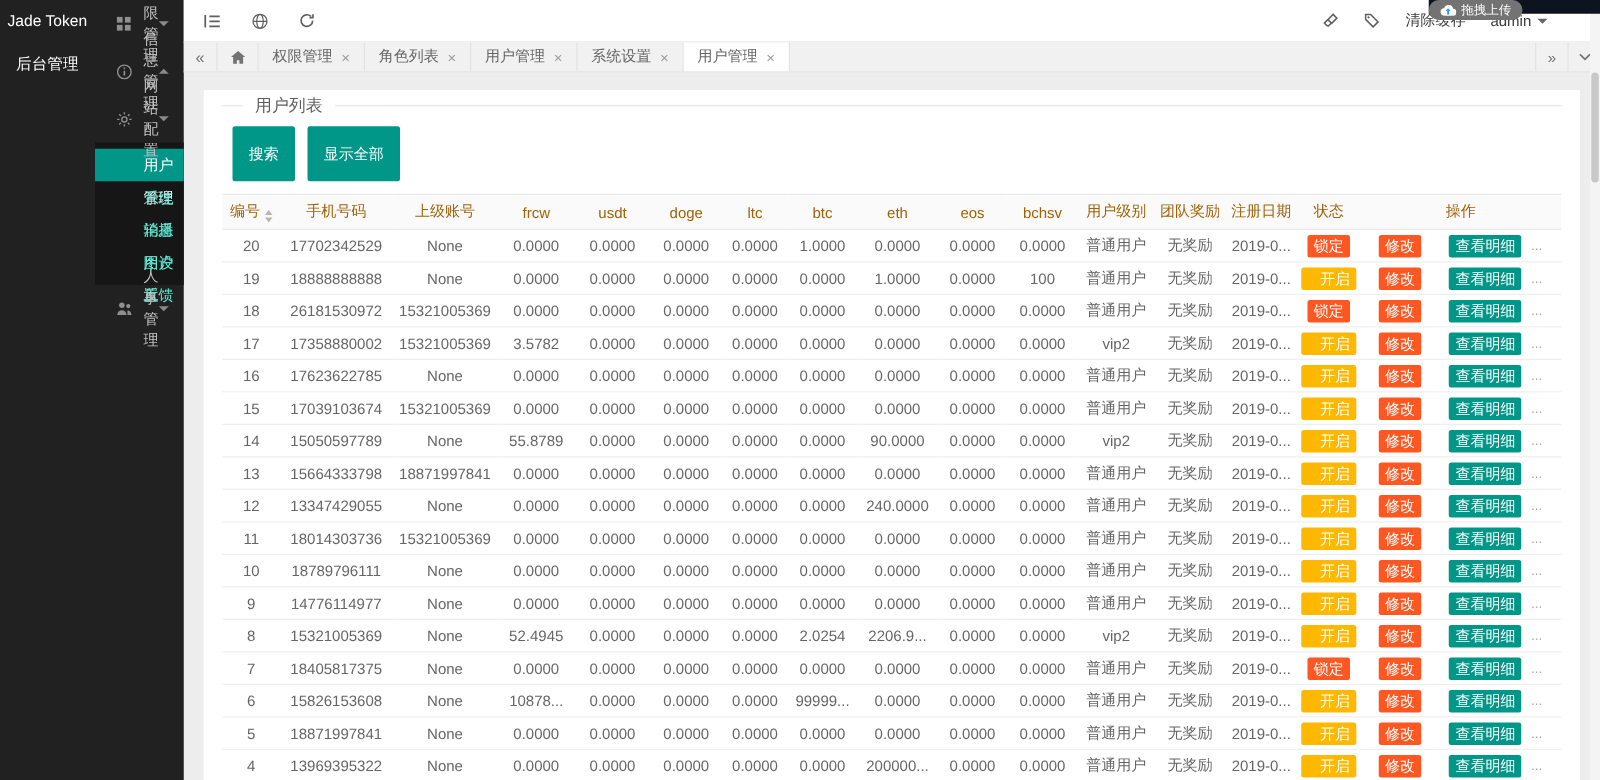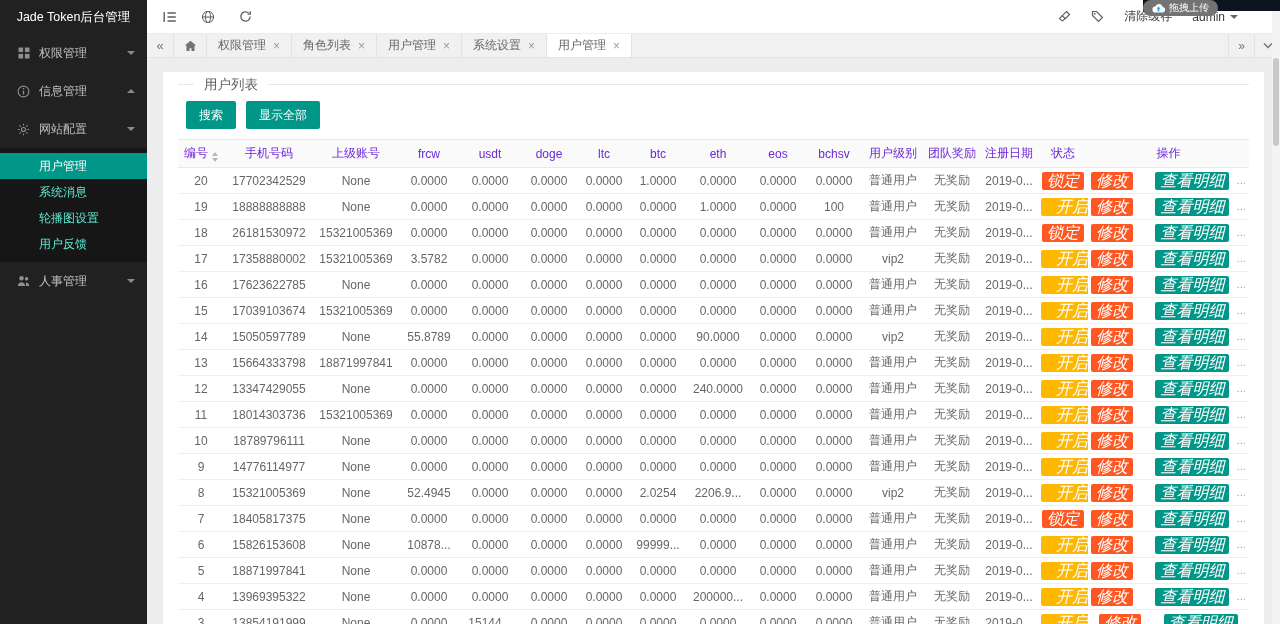--- a/index.html
+++ b/index.html
@@ -1,21 +1,21 @@
 <!DOCTYPE html>
 <html><head>
 <meta charset="utf-8">
 <style>
   * { margin:0; padding:0; box-sizing:border-box; }
   html,body { width:1280px; height:624px; overflow:hidden; }
   body { font-family:"Liberation Sans","DejaVu Sans",sans-serif; background:#ededed; position:relative; }
   .app { display:flex; width:100%; height:100%; }
 
   
-  .sidebar { width:147px; min-width:147px; background:#212121; display:flex; flex-direction:column; }
+  .sidebar { width:147px; min-width:147px; background:#212121; display:flex; }
   .logo { height:34px; line-height:34px; text-align:center; color:#fff; font-size:12.5px; }
   .menu-item { height:38px; display:flex; align-items:center; padding:0 12px 0 16px; font-size:12px; color:#c0c0c0; cursor:pointer; }
   .mi-icon { width:15px; height:14px; margin-right:8px; color:#8f8f8f; display:flex; align-items:center; justify-content:center; }
   .mi-label { flex:1; }
   .caret { width:0; height:0; border-left:4px solid transparent; border-right:4px solid transparent; display:inline-block; }
   .caret.down { border-top:4px solid #8a8a8a; }
   .caret.up { border-bottom:4px solid #8a8a8a; }
   .submenu { background:#161616; padding:5px 0; }
   .submenu-item { height:26px; line-height:26px; padding-left:39px; font-size:12px; color:#5eead4; cursor:pointer; }
   .submenu-item.active { background:#009688; color:#fff; }
@@ -41,33 +41,33 @@
   .tab-ctrl { width:26px; display:flex; align-items:center; justify-content:center; border-left:1px solid #e3e3e3; cursor:pointer; color:#737373; }
 
   
   .content { flex:1; padding:14px 16px 0; overflow:hidden; }
   .panel { background:#fff; height:100%; padding:12px 15px 0; overflow:hidden; }
   .legend-row { position:relative; border-top:1px solid #e8e8e8; }
   .legend { position:absolute; top:-9px; left:16px; background:#fff; padding:0 10px; font-size:13.5px; color:#5f5f5f; }
   .search-row { margin:16px 0 10px; display:flex; align-items:center; }
   .search-input { width:130px; height:28px; border:1px solid #e0e0e0; border-radius:2px; padding:0 9px; font-size:12px; color:#333; outline:none; }
   .search-input::placeholder { color:#adadad; }
-  .btn-teal { height:28px; padding:0 13px; background:#009688; color:#fff; border:0; border-radius:2px; font-size:12px; cursor:pointer; }
+  .btn-teal { height:44px; padding:0 13px; background:#009688; color:#fff; border:0; border-radius:2px; font-size:12px; cursor:pointer; }
   .btn-search { margin-left:8px; }
   .btn-all { margin-left:10px; }
 
   
   table { width:100%; border-collapse:collapse; table-layout:fixed; font-size:12px; color:#666; }
-  thead th { height:28px; font-weight:normal; color:#6d28d9; background:#fafafa; border-top:1px solid #e9e9e9; border-bottom:1px solid #e9e9e9; text-align:center; white-space:nowrap; }
+  thead th { height:28px; font-weight:normal; color:#a16207; background:#fafafa; border-top:1px solid #e9e9e9; border-bottom:1px solid #e9e9e9; text-align:center; white-space:nowrap; }
   tbody td { height:26px; border-bottom:1px solid #efefef; text-align:center; white-space:nowrap; overflow:hidden; text-overflow:ellipsis; padding:0 3px; }
   .sort { display:inline-flex; flex-direction:column; gap:2px; margin-left:4px; vertical-align:1px; }
   .sort i { display:block; width:0; height:0; border-left:3.5px solid transparent; border-right:3.5px solid transparent; }
   .sort .up { border-bottom:4px solid #b6b6b6; }
   .sort .dn { border-top:4px solid #b6b6b6; }
-  .mini-btn { display:inline-block; height:18px; line-height:18px; padding:0 5px; border:0; border-radius:2px; font-size:16px; color:#fff; cursor:pointer; vertical-align:middle;font-style:italic; }
+  .mini-btn { display:inline-block; height:18px; line-height:18px; padding:0 5px; border:0; border-radius:2px; font-size:12px; color:#fff; cursor:pointer; vertical-align:middle; }
   .st-locked { background:#ff5722; }
   .st-open { background:#ffb800;padding-left:15px; }
   .act-edit { background:#ff5722; margin-right:19px; }
   .act-detail { background:#009688; }
   .more-dots { color:#aaa; margin-left:4px; font-size:11px; }
 
   
   .corner-dark { position:absolute; top:0; right:0; width:137px; height:11px; background:#0e1320; z-index:40; }
   .upload-btn { position:absolute; top:0; right:62px; height:16px; display:flex; align-items:center; gap:4px; background:#737373; color:#fff; border:0; border-radius:8px; font-size:10px; padding:0 9px; z-index:41; cursor:pointer; }
 

